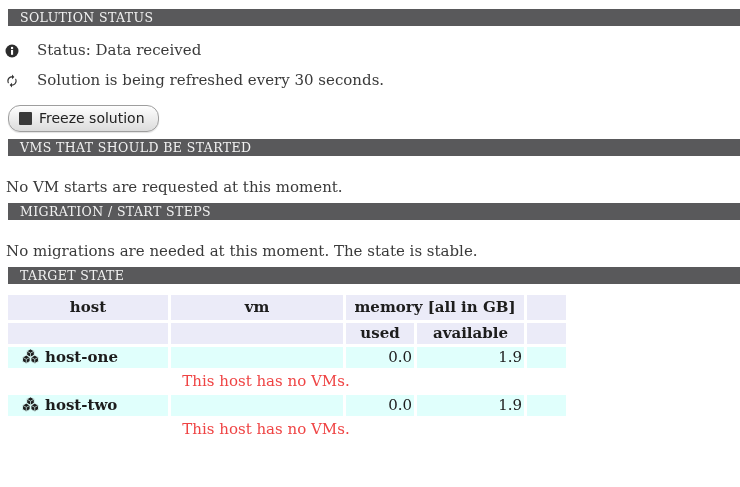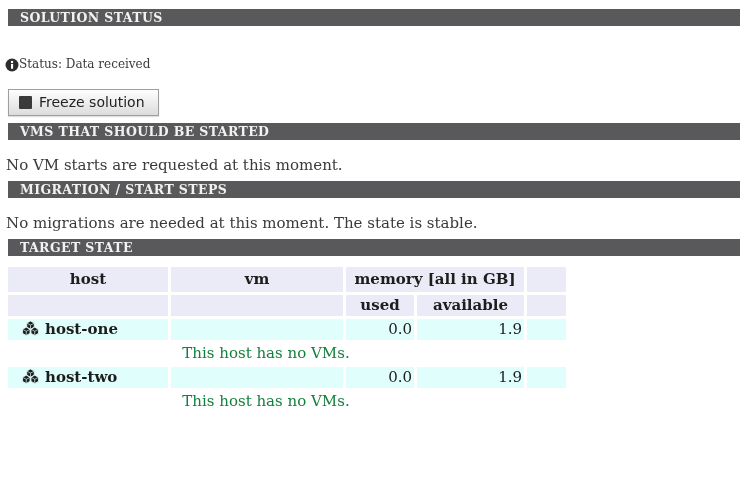--- a/index.html
+++ b/index.html
@@ -11,54 +11,54 @@
     overflow: hidden;
   }
   .page { padding: 9px 0 0 8px; }
 
   
   .bar {
     margin: 0;
     background: var(--section-bar-bg, #59595b);
     color: var(--section-bar-text, #f2f2f2);
     font-size: 12.5px;
-    font-weight: bold;
+    font-weight: normal;
     letter-spacing: 0.4px;
     line-height: 13px;
     padding: 2px 4px 2px 12px;
   }
   .bar.m13 { margin-top: 7px; }
 
   
   .iconline {
     display: flex;
     align-items: center;
-    gap: 0;
-    margin: 30px 0 0 -3px;
-    font-size: 12px;
+    gap: 18px;
+    margin: 16px 0 0 -3px;
+    font-size: 15px;
     line-height: 17px;
   }
   .iconline.second { margin-top: 13px; }
   .iconline svg { flex: 0 0 auto; display: block; }
 
   .msg {
-    margin: 17px 0 0 -2px;
+    margin: 23px 0 0 -2px;
     font-size: 15px;
     line-height: 17px;
   }
 
   
   .freeze-btn {
     display: inline-flex;
     align-items: center;
     gap: 7px;
     margin: 16px 0 0 0;
     padding: 5px 13px 5px 10px;
     border: 1px solid #9e9e9e;
-    border-radius: 0;
+    border-radius: 12px;
     background: linear-gradient(#fefefe, #dcdcdc);
     box-shadow: 0 1px 1px rgba(0,0,0,0.12);
     font-family: "DejaVu Sans", "Liberation Sans", sans-serif;
     font-size: 14px;
     line-height: 15px;
     color: #222;
     cursor: pointer;
   }
   .freeze-btn .sq {
     width: 13px; height: 13px;
@@ -96,40 +96,46 @@
   .tgt-table td.hostcell {
     font-weight: bold;
     text-align: left;
     padding-left: 14px;
   }
   .tgt-table td.hostcell .hicon { vertical-align: -2px; margin-right: 6px; }
   .tgt-table td.num { text-align: right; padding-left: 21px; }
   .tgt-table td.note {
     text-align: center;
     padding: 2px 0;
-    color: #15803d;
+    color: #ef4444;
     margin-top: 44px;
   }
 </style>
 </head>
 <body>
 
 <div class="page">
 
   <h3 class="bar">SOLUTION STATUS</h3>
 
   <div class="iconline">
     <svg width="14" height="14" viewBox="0 0 14 14">
       <circle cx="7" cy="7" r="6.5" fill="#2d2d2d"></circle>
       <rect x="6" y="2.9" width="2.1" height="2.1" fill="#ffffff"></rect>
       <rect x="6" y="5.9" width="2.1" height="4.9" fill="#ffffff"></rect>
     </svg>
     <span>Status: Data received</span>
   </div>
 
+  <div class="iconline second">
+    <svg width="14" height="14" viewBox="0 0 24 24">
+      <path fill="#333333" d="M12 6v3l4-4-4-4v3c-4.42 0-8 3.58-8 8 0 1.57.46 3.03 1.24 4.26L6.7 14.8c-.45-.83-.7-1.79-.7-2.8 0-3.31 2.69-6 6-6zm6.76 1.74L17.3 9.2c.44.84.7 1.79.7 2.8 0 3.31-2.69 6-6 6v-3l-4 4 4 4v-3c4.42 0 8-3.58 8-8 0-1.57-.46-3.03-1.24-4.26z"></path>
+    </svg>
+    <span>Solution is being refreshed every 30 seconds.</span>
+  </div>
 
   <div>
     <button class="freeze-btn">
       <span class="sq"></span>
       <span>Freeze solution</span>
     </button>
   </div>
 
   <h3 class="bar m13">VMS THAT SHOULD BE STARTED</h3>
   <p class="msg">No VM starts are requested at this moment.</p>

